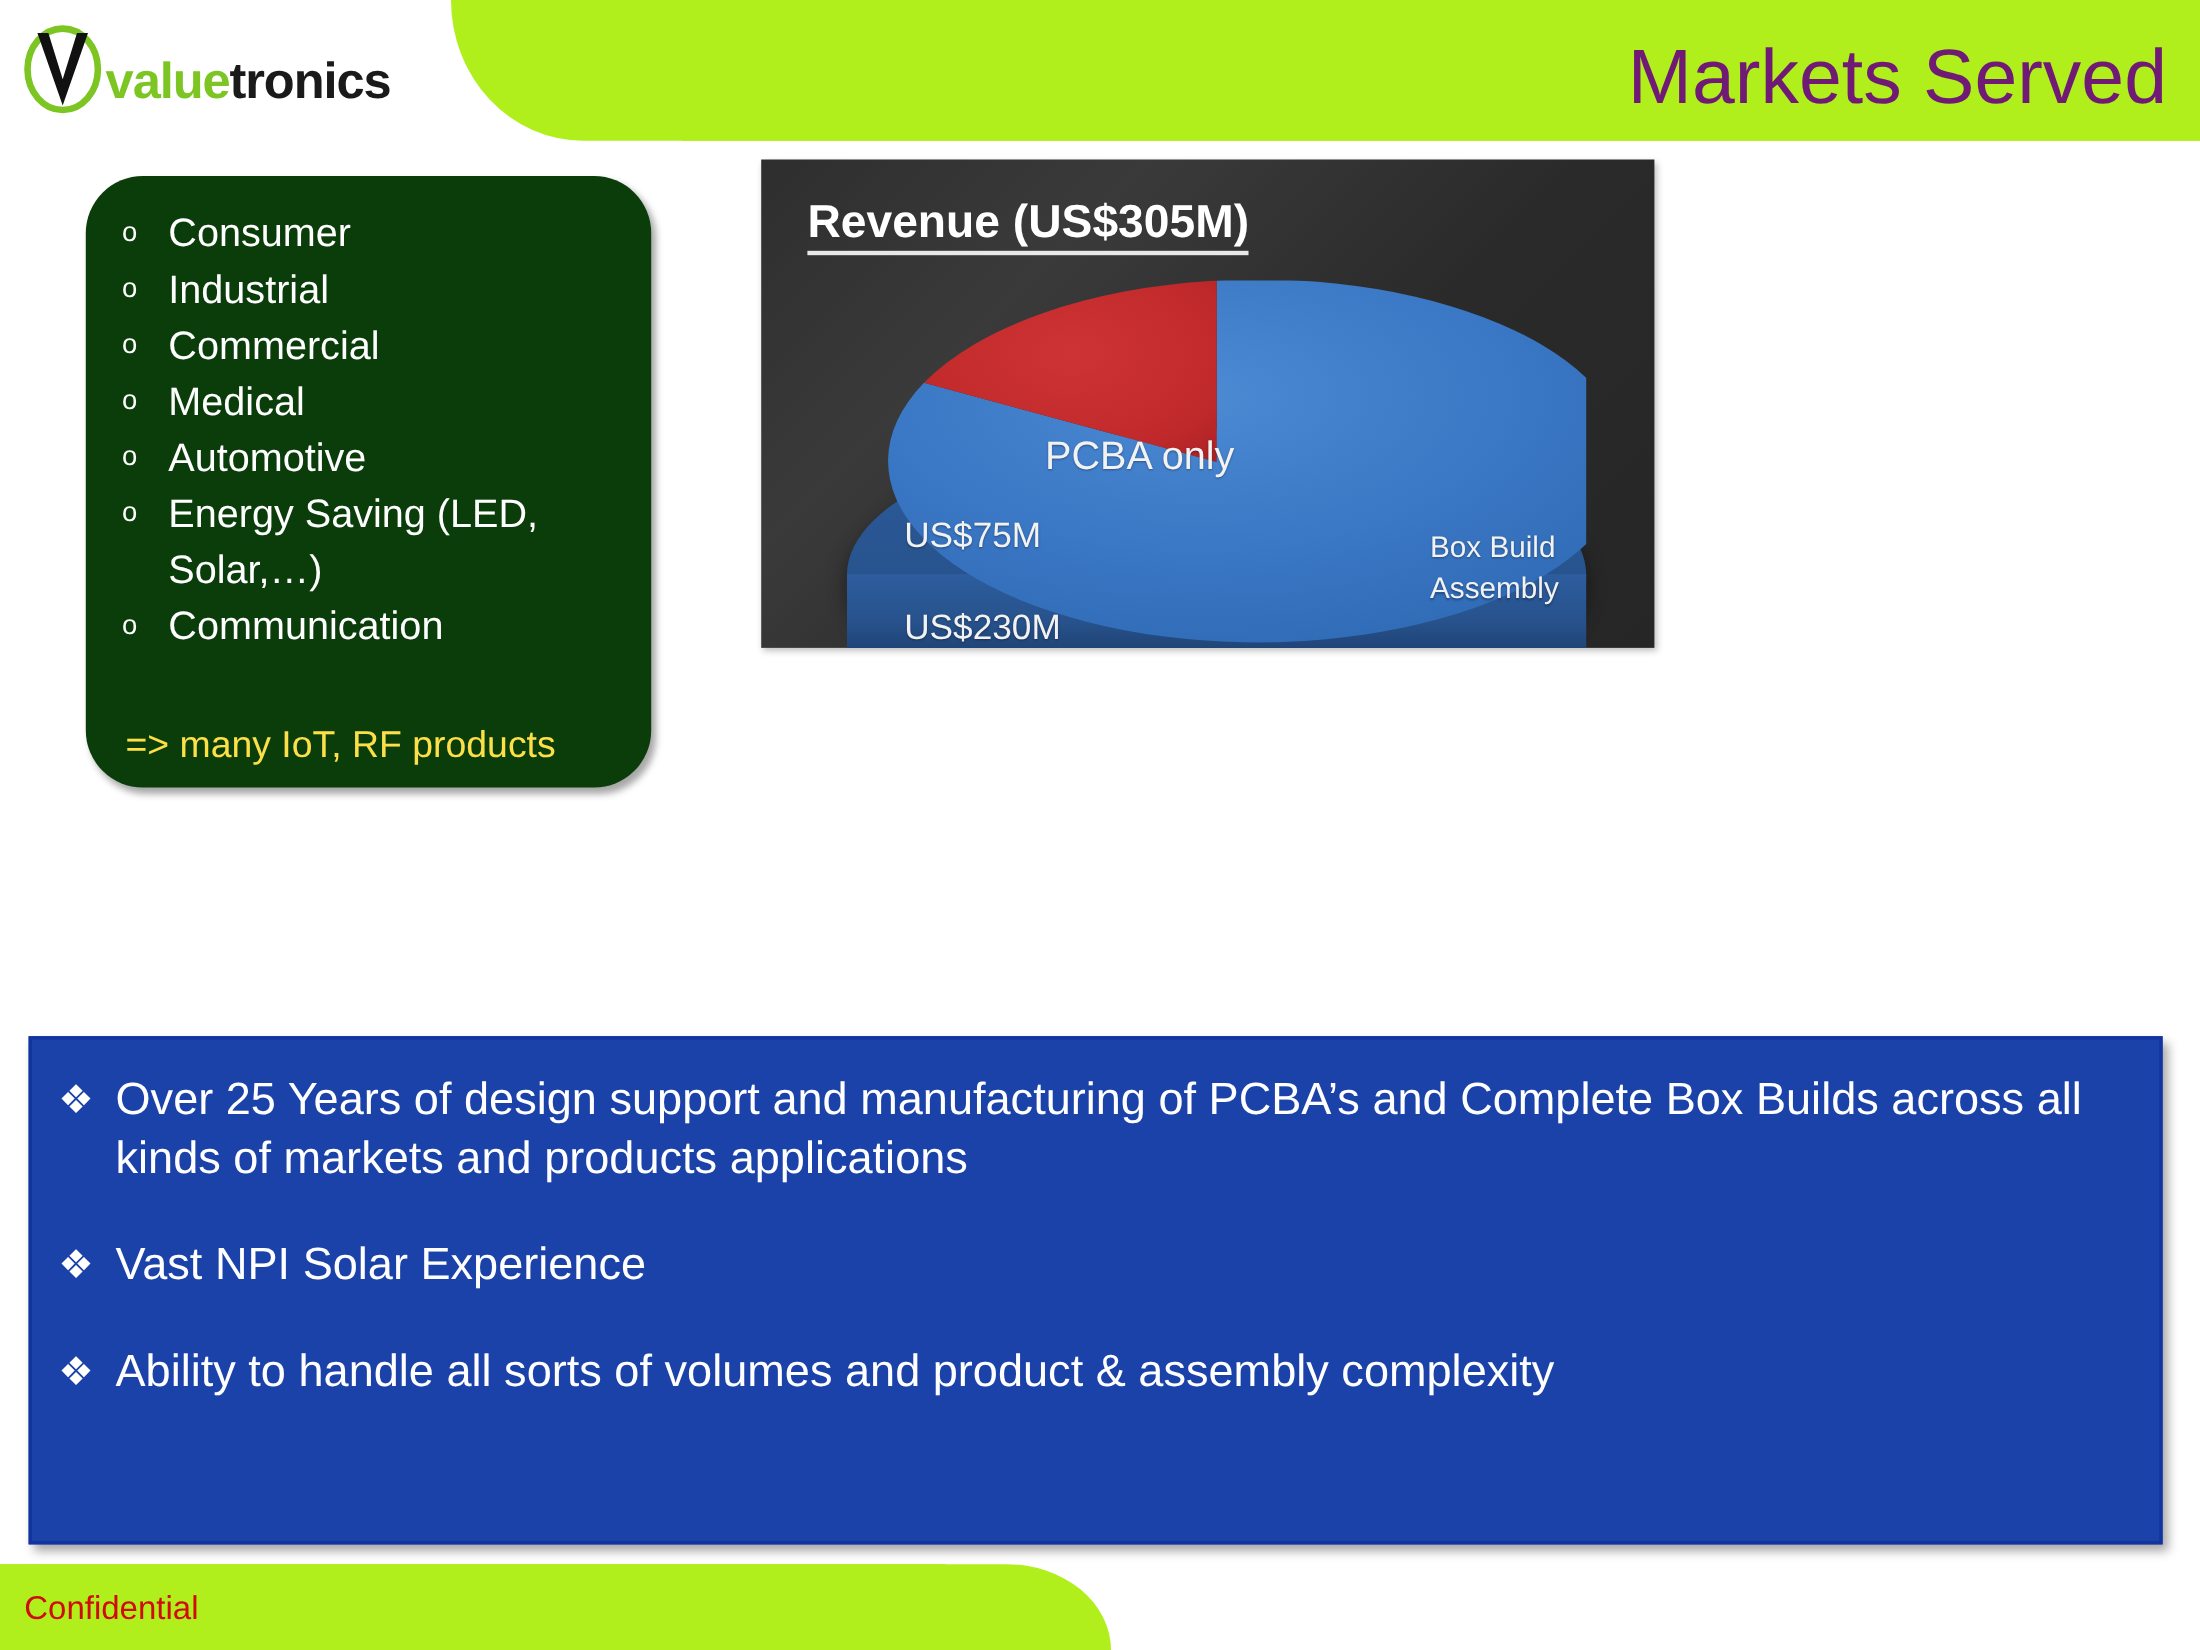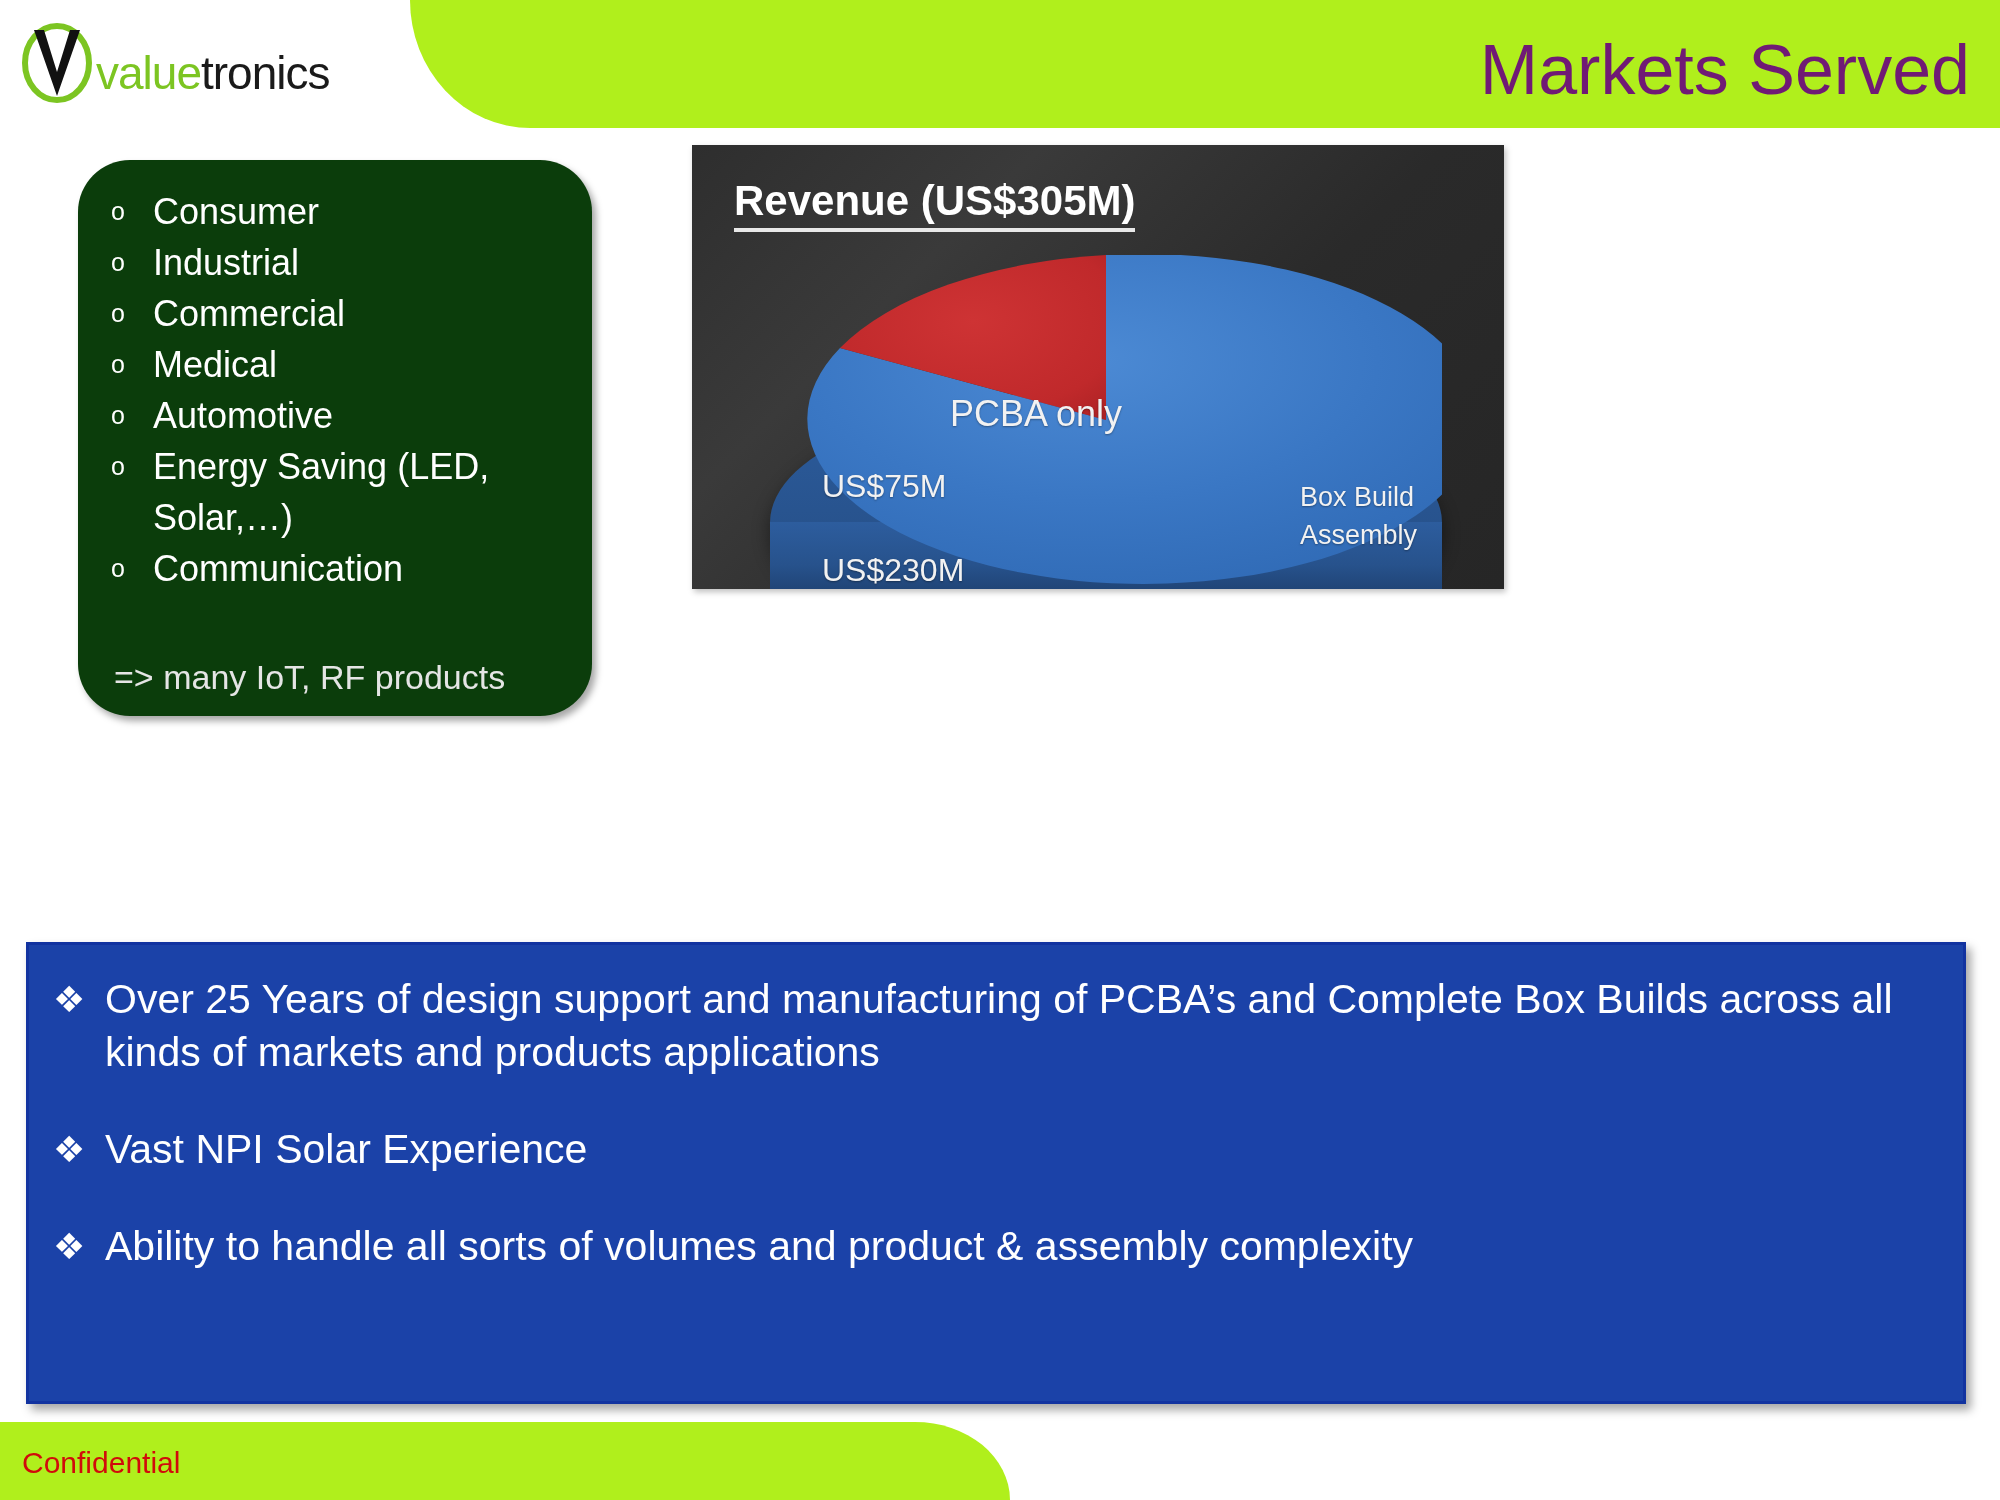--- a/index.html
+++ b/index.html
@@ -27,21 +27,21 @@
 
   
   #logo{
     position:absolute;left:18px;top:20px;width:380px;height:100px;
   }
   #logo-mark{
     position:absolute;left:0px;top:2px;width:78px;height:82px;
   }
   #logo-text{
     position:absolute;left:78px;top:26px;
-    font-size:46px;font-weight:normal;letter-spacing:-1px;white-space:nowrap;
+    font-size:46px;font-weight:bold;letter-spacing:-1px;white-space:nowrap;
   }
   #logo-text .g{color:#7CC522;}
   #logo-text .b{color:#1A1A1A;}
 
   
   #markets-box{
     position:absolute;left:78px;top:160px;width:514px;height:556px;
     background:#0B3D0B;
     border-radius:52px;
     box-shadow:4px 5px 7px rgba(0,0,0,0.35);
@@ -55,21 +55,21 @@
     color:#ffffff;font-size:36px;line-height:51px;
     margin:0;padding:0;
   }
   #markets-list li .bullet{
     width:42px;flex:0 0 42px;font-size:25px;line-height:51px;
     text-align:left;padding-left:5px;color:#ffffff;
   }
   #markets-list li .txt{flex:1;}
   #markets-footnote{
     position:absolute;left:36px;top:495px;width:470px;
-    color:#e5e5e5;font-size:34px;line-height:44px;
+    color:#fde047;font-size:34px;line-height:44px;
   }
 
   
   #chart-panel{
     position:absolute;left:692px;top:145px;width:812px;height:444px;
     background:linear-gradient(135deg,#2e2e2e 0%,#3a3a3a 28%,#2a2a2a 60%,#262626 100%);
     overflow:hidden;
     box-shadow:2px 3px 6px rgba(0,0,0,0.25);
   }
   #chart-title{

